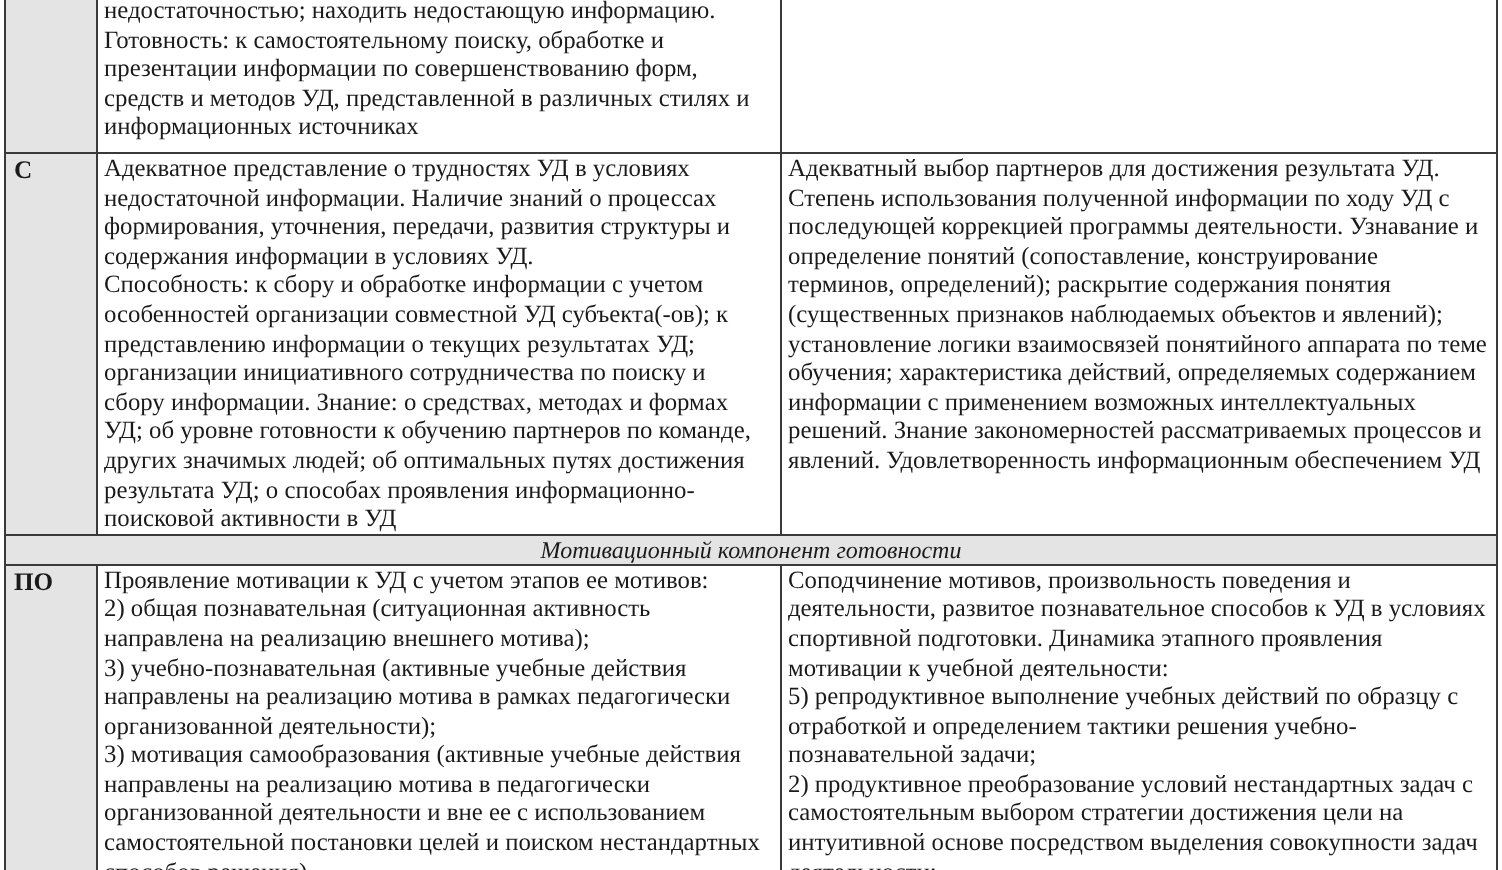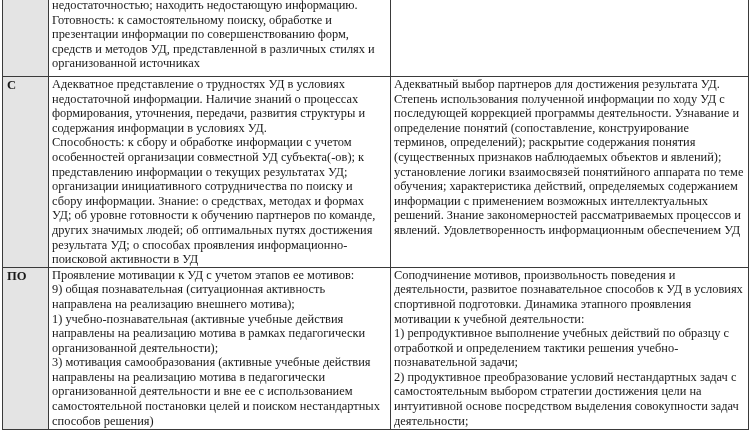--- a/index.html
+++ b/index.html
@@ -64,42 +64,45 @@
   <colgroup>
     <col class="col-code">
     <col class="col-a">
     <col class="col-b">
   </colgroup>
   <tbody>
     <tr class="row-top">
       <td class="code-cell"></td>
       <td class="text-cell">
         <span class="para">недостаточностью; находить недостающую информацию.</span>
-        <span class="para">Готовность: к самостоятельному поиску, обработке и презентации информации по совершенствованию форм, средств и методов УД, представленной в различных стилях и организованной источниках</span>
+        <span class="para">Готовность: к самостоятельному поиску, обработке и презентации информации по совершенствованию форм, средств и методов УД, представленной в различных стилях и информационных источниках</span>
       </td>
       <td class="text-cell"></td>
     </tr>
     <tr class="row-c">
       <td class="code-cell">С</td>
       <td class="text-cell">
         <span class="para">Адекватное представление о трудностях УД в условиях недостаточной информации. Наличие знаний о процессах формирования, уточнения, передачи, развития структуры и содержания информации в условиях УД.</span>
         <span class="para">Способность: к сбору и обработке информации с учетом особенностей организации совместной УД субъекта(-ов); к представлению информации о текущих результатах УД; организации инициативного сотрудничества по поиску и сбору информации. Знание: о средствах, методах и формах УД; об уровне готовности к обучению партнеров по команде, других значимых людей; об оптимальных путях достижения результата УД; о способах проявления информационно-поисковой активности в УД</span>
       </td>
       <td class="text-cell">
         <span class="para">Адекватный выбор партнеров для достижения результата УД. Степень использования полученной информации по ходу УД с последующей коррекцией программы деятельности. Узнавание и определение понятий (сопоставление, конструирование терминов, определений); раскрытие содержания понятия (существенных признаков наблюдаемых объектов и явлений); установление логики взаимосвязей понятийного аппарата по теме обучения; характеристика действий, определяемых содержанием информации с применением возможных интеллектуальных решений. Знание закономерностей рассматриваемых процессов и явлений. Удовлетворенность информационным обеспечением УД</span>
       </td>
     </tr>
+    <tr class="row-section">
+      <td colspan="3">Мотивационный компонент готовности</td>
+    </tr>
     <tr class="row-po">
       <td class="code-cell">ПО</td>
       <td class="text-cell">
         <span class="para">Проявление мотивации к УД с учетом этапов ее мотивов:</span>
-        <span class="para">9) общая познавательная (ситуационная активность направлена на реализацию внешнего мотива);</span>
-        <span class="para">1) учебно-познавательная (активные учебные действия направлены на реализацию мотива в рамках педагогически организованной деятельности);</span>
+        <span class="para">2) общая познавательная (ситуационная активность направлена на реализацию внешнего мотива);</span>
+        <span class="para">3) учебно-познавательная (активные учебные действия направлены на реализацию мотива в рамках педагогически организованной деятельности);</span>
         <span class="para">3) мотивация самообразования (активные учебные действия направлены на реализацию мотива в педагогически организованной деятельности и вне ее с использованием самостоятельной постановки целей и поиском нестандартных способов решения)</span>
       </td>
       <td class="text-cell">
         <span class="para">Соподчинение мотивов, произвольность поведения и деятельности, развитое познавательное способов к УД в условиях спортивной подготовки. Динамика этапного проявления мотивации к учебной деятельности:</span>
-        <span class="para">1) репродуктивное выполнение учебных действий по образцу с отработкой и определением тактики решения учебно-познавательной задачи;</span>
+        <span class="para">5) репродуктивное выполнение учебных действий по образцу с отработкой и определением тактики решения учебно-познавательной задачи;</span>
         <span class="para">2) продуктивное преобразование условий нестандартных задач с самостоятельным выбором стратегии достижения цели на интуитивной основе посредством выделения совокупности задач деятельности;</span>
       </td>
     </tr>
   </tbody>
 </table>
 
 </body></html>

